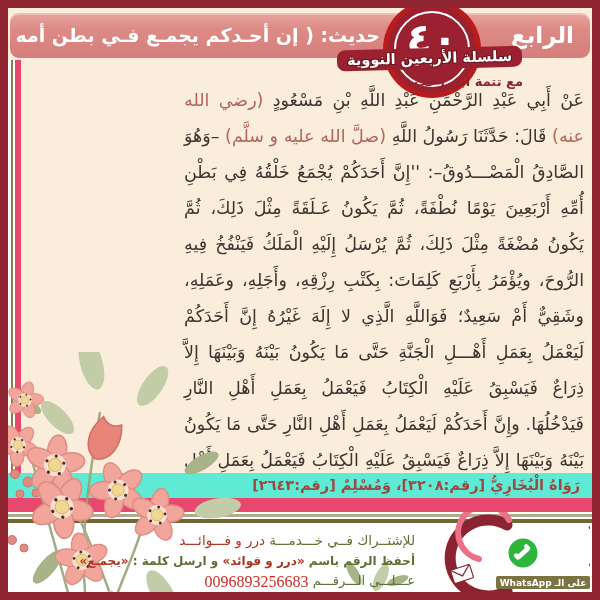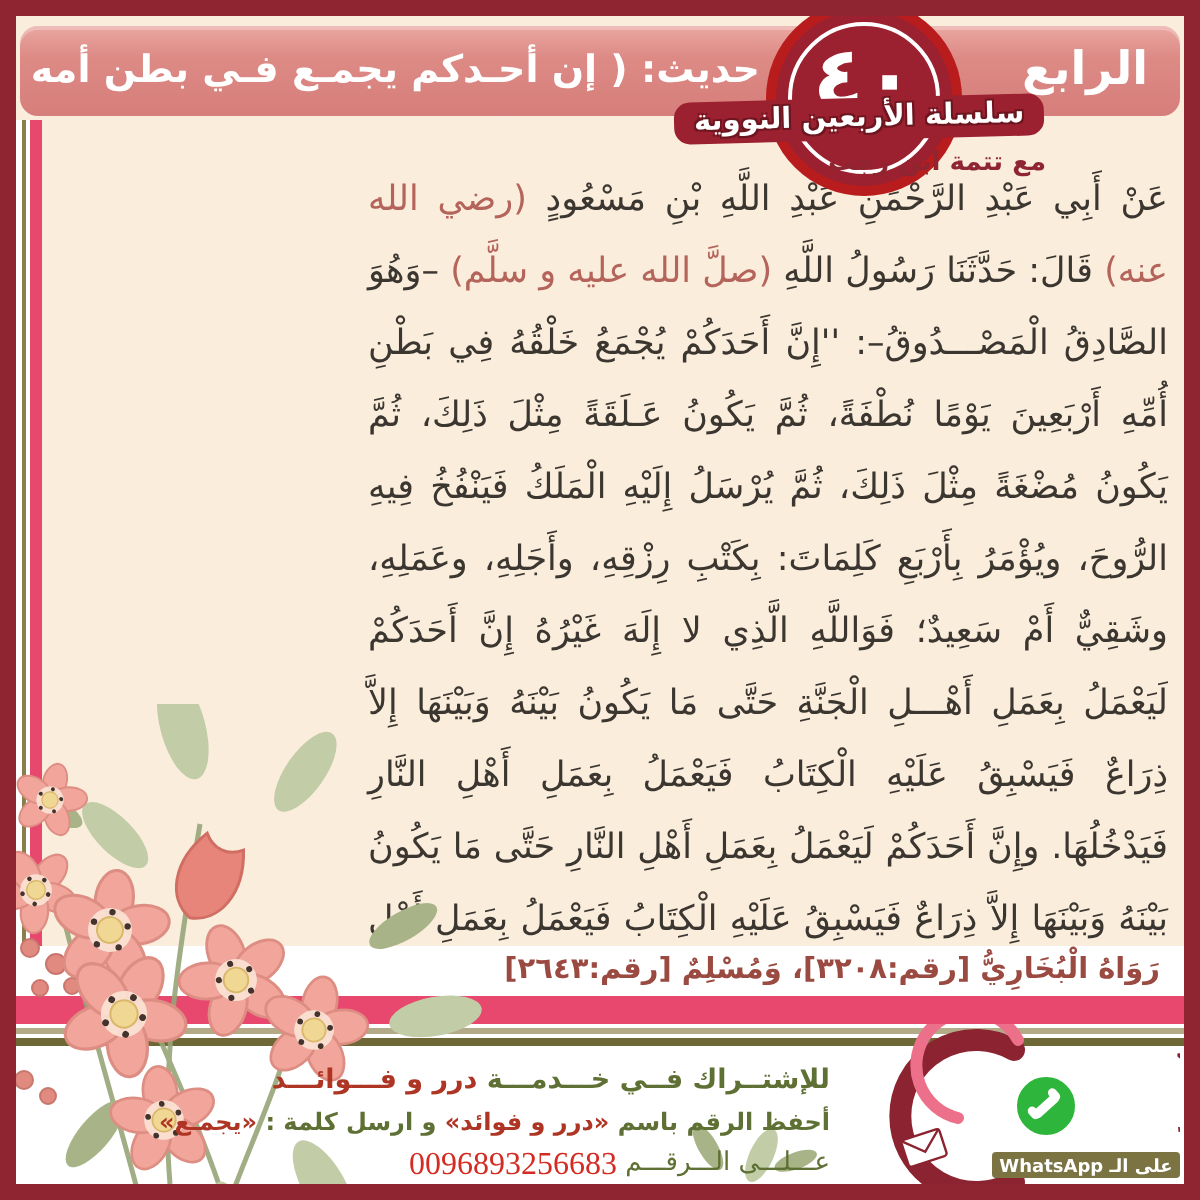--- a/index.html
+++ b/index.html
@@ -34,31 +34,31 @@
 
   
   .hadith{position:absolute;left:48px;right:8px;top:74px;height:392px;margin:0;z-index:1;
     direction:rtl;text-align:justify;text-align-last:center;
     font-size:17.5px;line-height:36px;color:#3b3630;}
   .seg-accent{color:#b4645a;}
   .seg-main{color:#3b3630;}
   .flower-spacer{float:left;width:128px;height:110px;margin-top:252px;}
 
   
-  .source-band{position:absolute;left:0;right:0;top:465px;height:25px;background:#ffffff;z-index:3;}
+  .source-band{position:absolute;left:0;right:0;top:465px;height:25px;background:#5eead4;z-index:3;}
   .source-text{height:25px;line-height:25px;text-align:right;padding-right:12px;color:#9a4a40;
     font-weight:bold;font-size:14.5px;direction:rtl;}
   .stripes-band{position:absolute;left:0;right:0;top:490px;height:25px;z-index:3;
     background:linear-gradient(180deg,#e8476e 0 14px,#fff 14px 16px,#b3ab88 16px 19px,#fff 19px 21px,#6e6836 21px 25px);}
   .bottom-area{position:absolute;left:0;right:0;top:515px;height:69px;background:#fff;z-index:3;}
 
   
   .footer-block{position:absolute;right:177px;top:524px;z-index:5;direction:rtl;text-align:right;white-space:nowrap;}
   .footer-line{display:block;}
-  .fl1{font-size:13.5px;font-weight:bold;margin-bottom:6px;}
+  .fl1{font-size:13.5px;font-weight:normal;margin-bottom:6px;}
   .fl2{font-size:12px;font-weight:bold;margin-bottom:3px;}
   .fl3{font-size:15px;font-weight:bold;}
   .seg-green{color:#5e7034;}
   .seg-green-big{color:#5e7034;font-size:13px;font-weight:normal;}
   .seg-red{color:#ae3524;}
   .seg-rednum{color:#d42b22;font-size:16px;font-weight:normal;
     font-family:Liberation Serif, serif;letter-spacing:0;vertical-align:-2px;margin-top:24px;}
 
   
   .bouquet{position:absolute;left:-8px;top:344px;z-index:4;pointer-events:none;}

